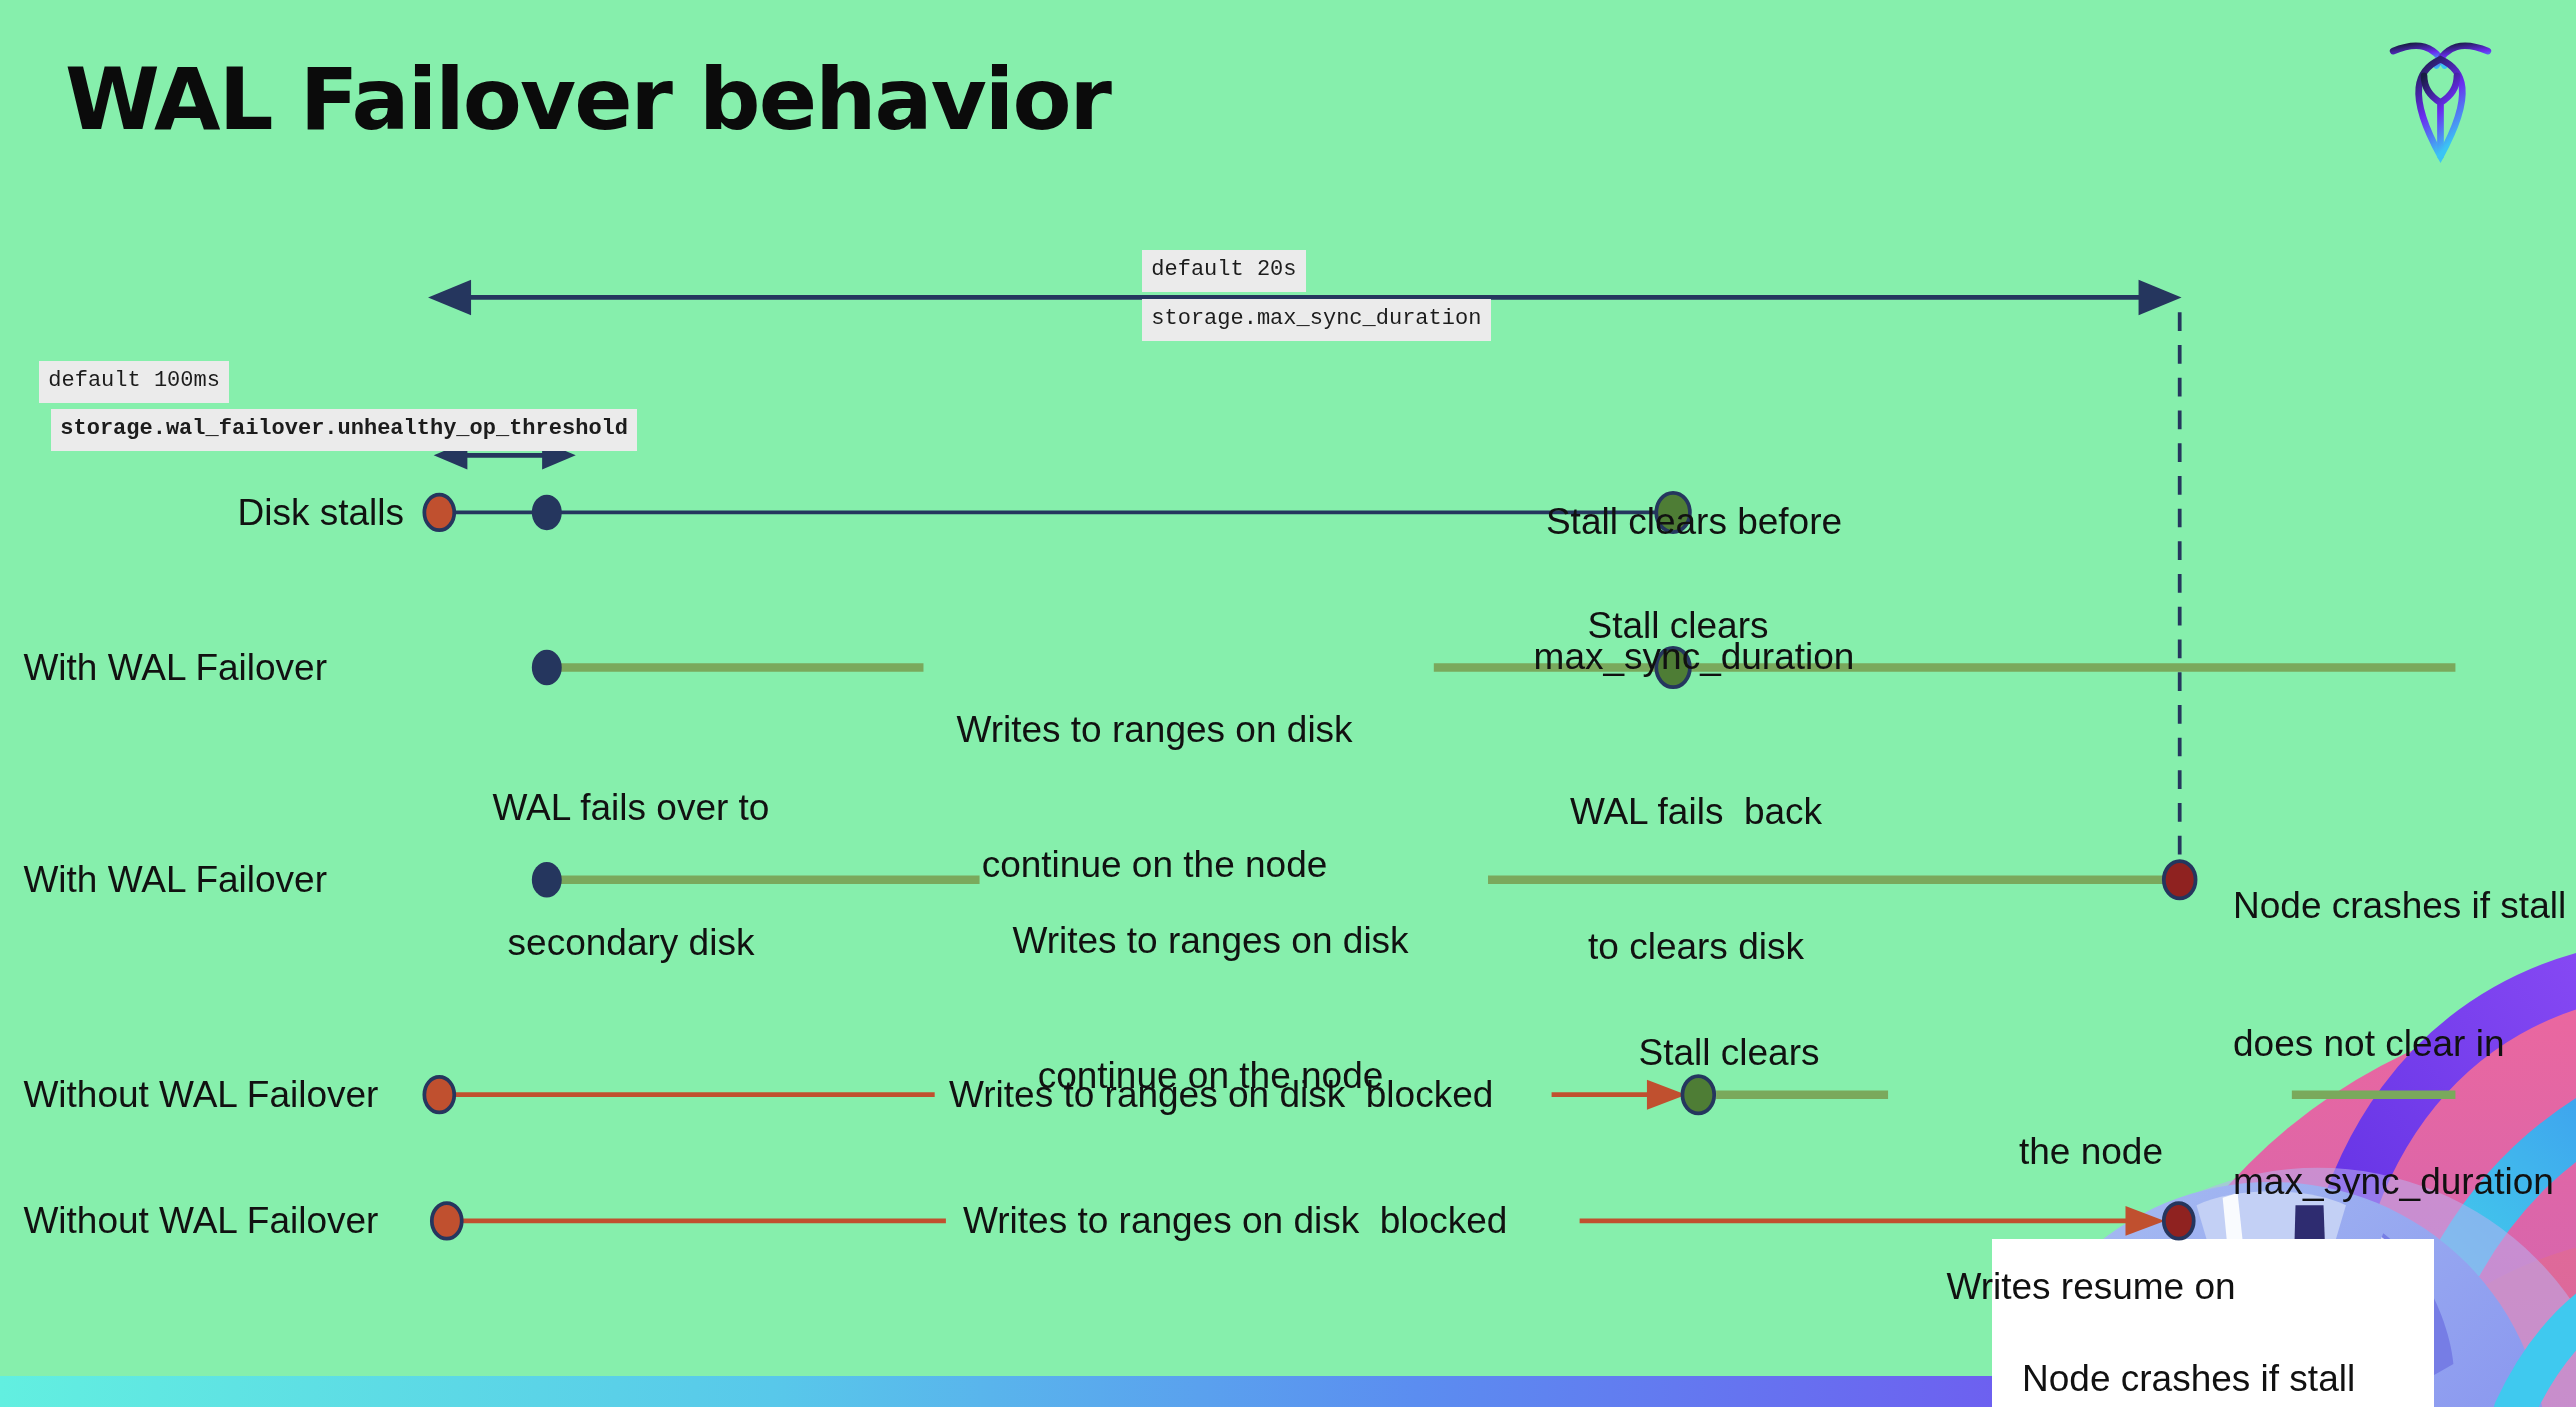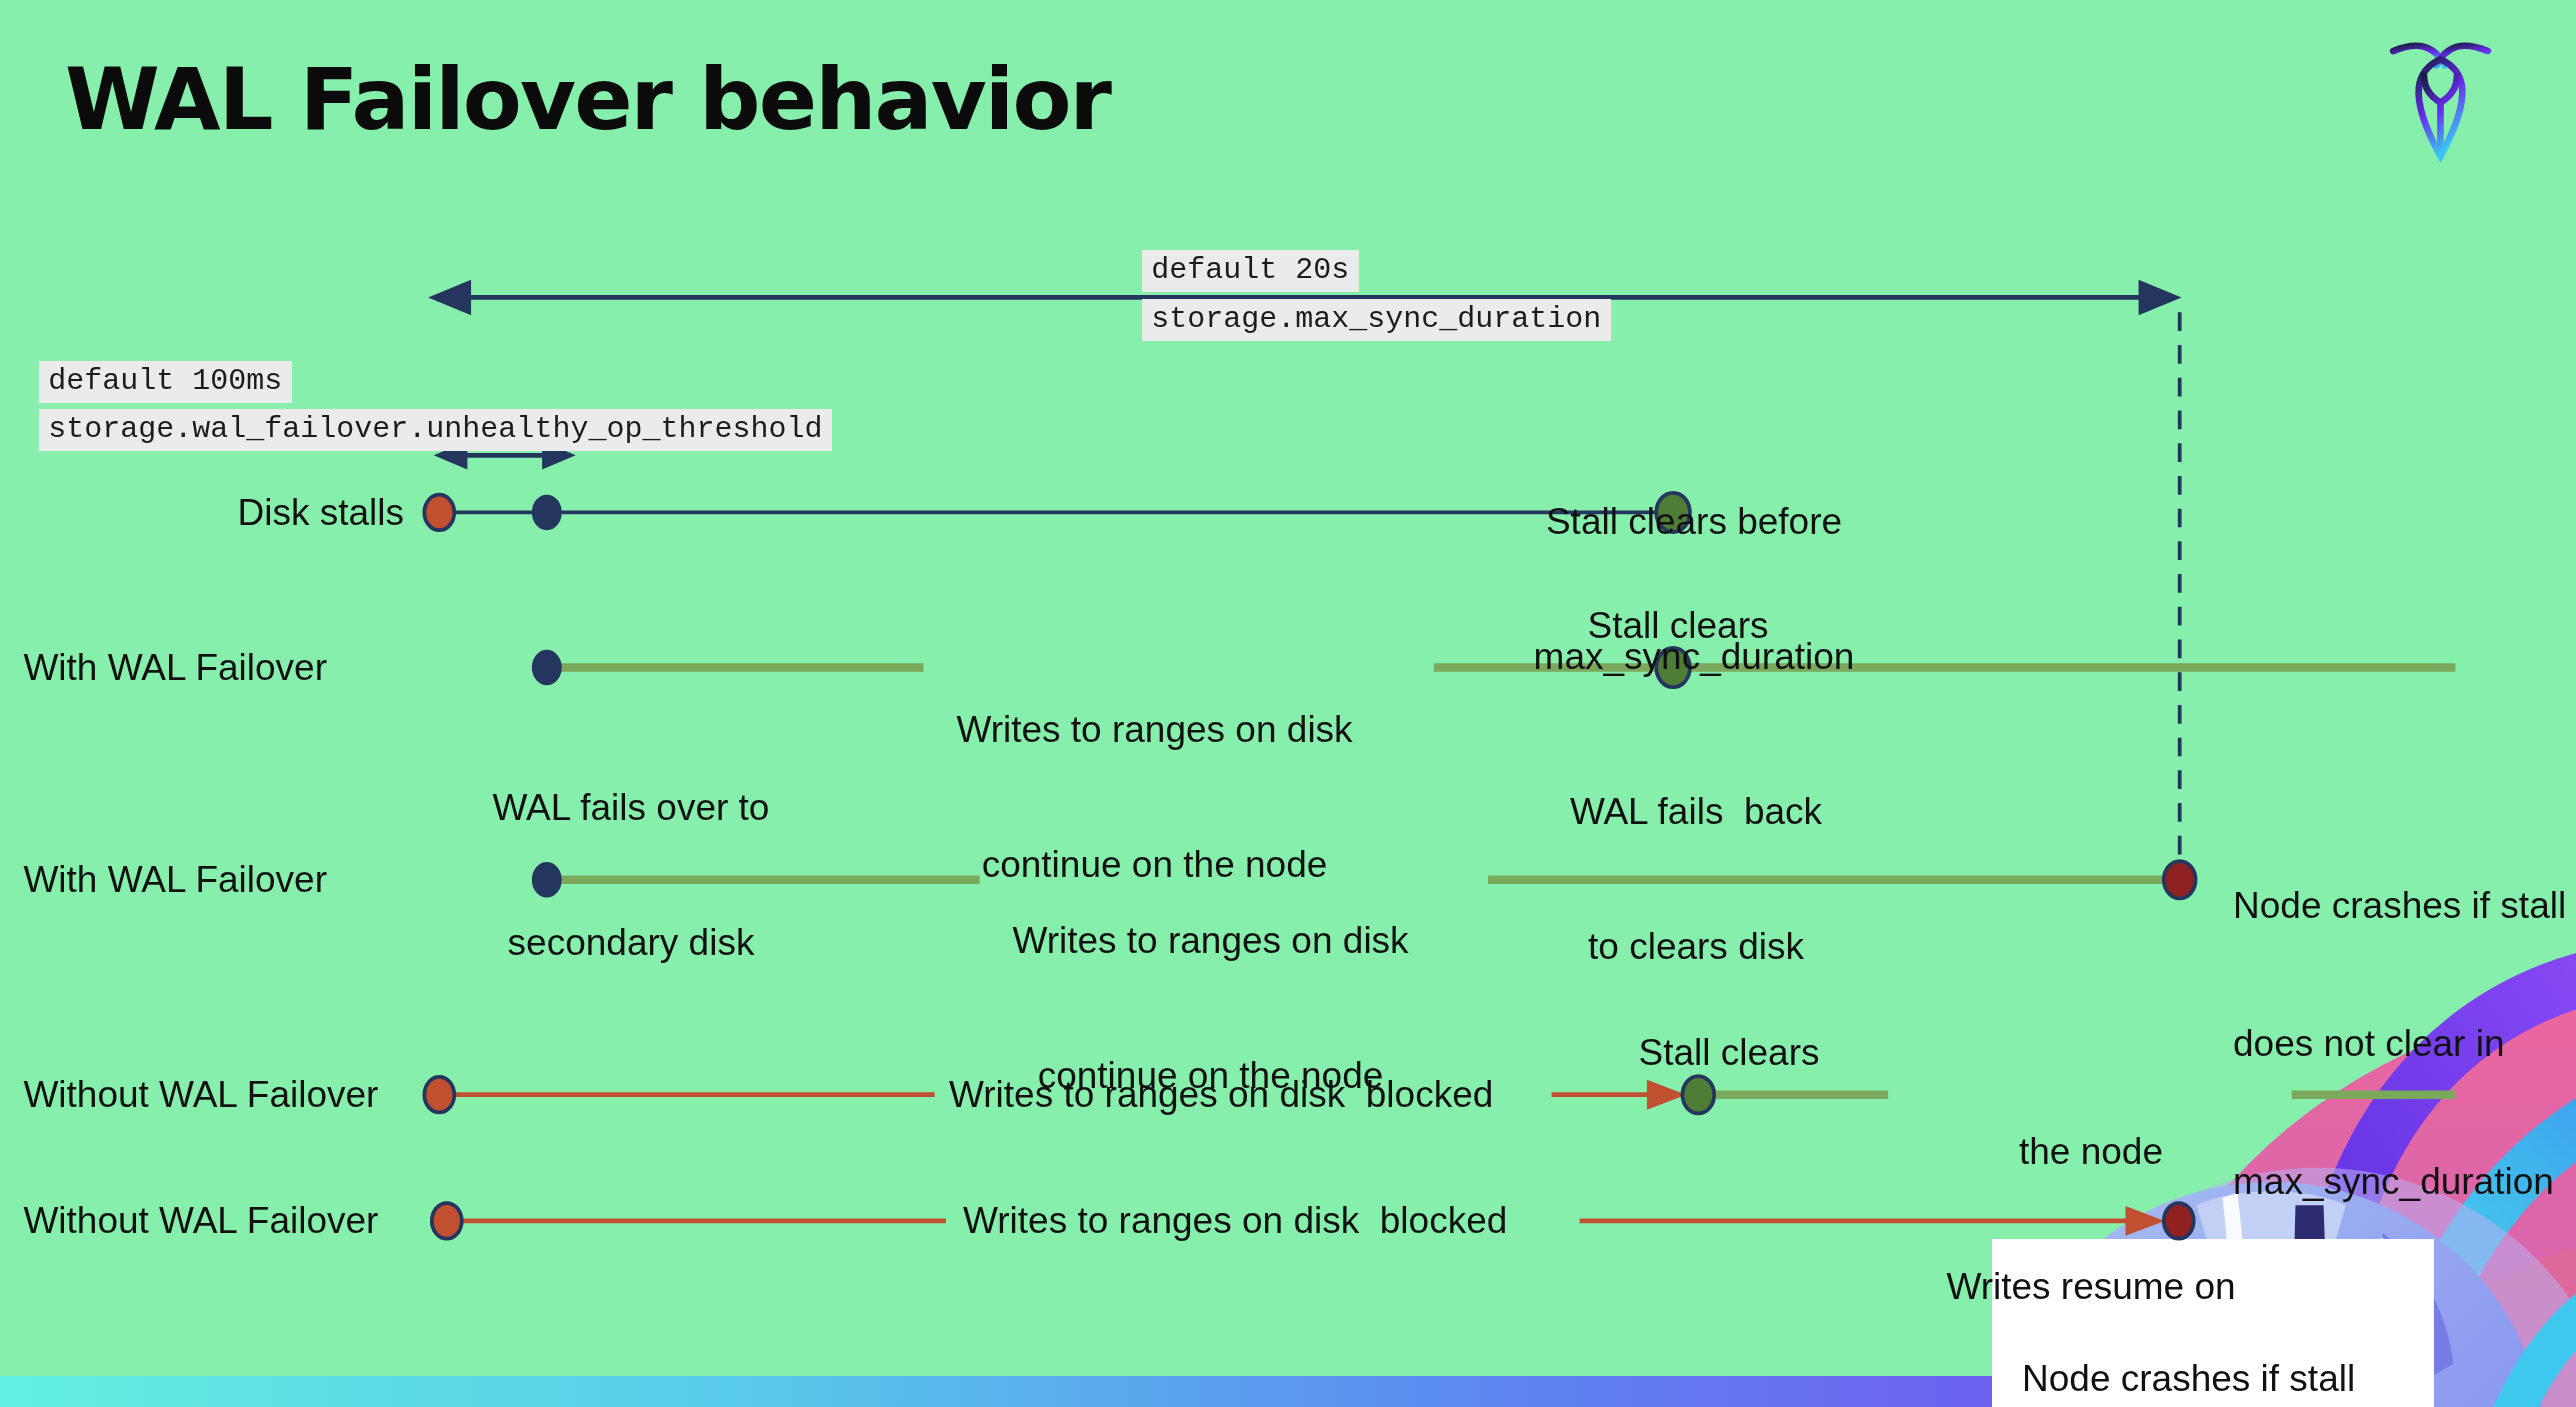--- a/index.html
+++ b/index.html
@@ -5,21 +5,21 @@
   :root{
     --navy:#25365e; --green-line:#7aa95c; --green-dot:#4e7d35;
     --red:#c0502f; --dark-red:#8f2220; --label-bg:#ebebeb; --ink:#111111;
   }
   html,body{margin:0;padding:0;background:#fff;}
   #slide{position:relative;width:2576px;height:1408px;background:#86efac;overflow:hidden;
          font-family:"Liberation Sans",sans-serif;}
   .t{position:absolute;font-size:37px;line-height:45px;color:var(--ink);white-space:pre-wrap;z-index:5;}
   .c{text-align:center;}
   .r{text-align:right;}
-  .mono{position:absolute;font-family:"Liberation Mono","DejaVu Sans Mono",monospace;font-size:30px;
+  .mono{position:absolute;font-family:"Liberation Mono","DejaVu Sans Mono",monospace;font-size:22px;
         line-height:34px;background:var(--label-bg);color:#1c1c1c;padding:2.8px 9.3px 5.6px;white-space:pre;z-index:5;}
   .title{position:absolute;left:65px;top:49px;font-family:"DejaVu Sans","Liberation Sans",sans-serif;
          font-weight:bold;font-size:86px;letter-spacing:-1.9px;color:#0b0b0b;z-index:5;}
   #diagram{position:absolute;left:0;top:0;width:2576px;height:1408px;z-index:4;pointer-events:none;}
   #artwork{position:absolute;left:1916px;top:925px;width:660px;height:482px;z-index:2;}
   #logo{position:absolute;left:2389px;top:36px;width:103px;height:129px;z-index:5;}
   .stroke-navy{stroke:var(--navy);}
   .fill-navy{fill:var(--navy);}
   .stroke-green{stroke:var(--green-line);}
   .fill-green{fill:var(--green-dot);}
@@ -148,21 +148,21 @@
       <path d="M50 20 C72 30 84 52 50 114 C16 52 28 30 50 20 Z"></path>
       <path d="M50 114 L50 62 M50 62 C40 56 34 47 34 36 M50 62 C60 56 66 47 66 36"></path>
     </g>
   </svg>
 
   <div class="title">WAL Failover behavior</div>
 
   <div class="mono" style="left:1142px;top:250px;">default 20s</div>
   <div class="mono" style="left:1142px;top:299px;">storage.max_sync_duration</div>
   <div class="mono" style="left:39px;top:361px;">default 100ms</div>
-  <div class="mono" style="left:39px;top:409px;">storage.wal_failover.unhealthy_op_threshold</div>
+  <div class="mono" style="left:51px;top:409px;font-weight:bold;">storage.wal_failover.unhealthy_op_threshold</div>
 
   <div class="t r" style="left:150px;top:490px;width:254px;">Disk stalls</div>
   <div class="t" style="left:23.4px;top:645px;">With WAL Failover</div>
   <div class="t" style="left:23.4px;top:857px;">With WAL Failover</div>
   <div class="t" style="left:23.4px;top:1072px;">Without WAL Failover</div>
   <div class="t" style="left:23.4px;top:1198px;">Without WAL Failover</div>
 
   <div class="t c" style="left:1533px;top:409px;width:322px;">
     <div>Stall clears before</div>
     <div>max_sync_duration</div>

